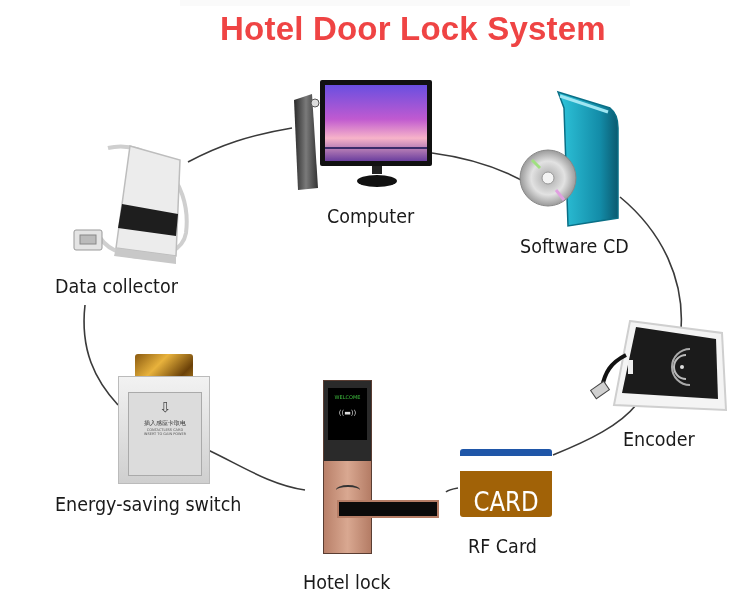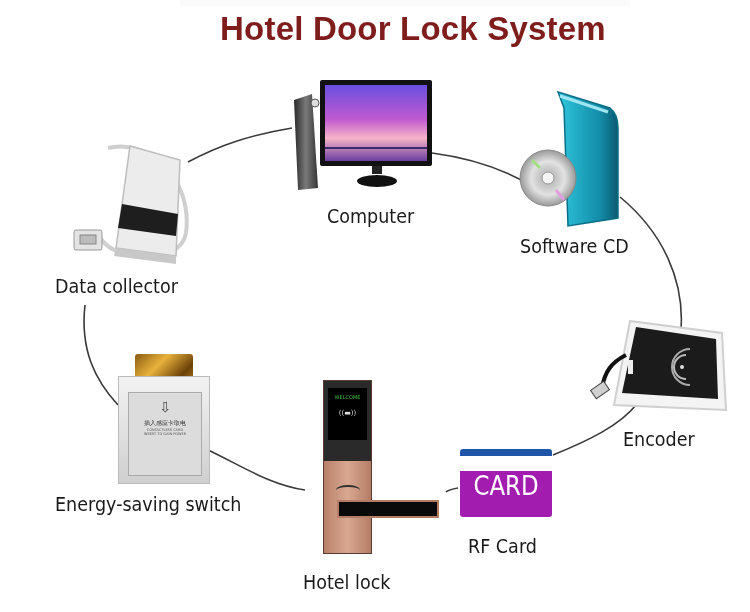--- a/index.html
+++ b/index.html
@@ -1,19 +1,19 @@
 <!DOCTYPE html>
 <html><head>
   <meta charset="utf-8">
   <style>
     html, body { margin: 0; padding: 0; background: #ffffff; }
     body { width: 750px; height: 612px; position: relative; overflow: hidden; font-family: "DejaVu Sans", sans-serif; }
     .topband { position: absolute; left: 180px; top: 0; width: 450px; height: 6px; background: #fafafa; }
     .title { position: absolute; left: 0; width: 750px; top: 10px; text-align: center; padding-left: 76px; box-sizing: border-box;
-      font-family: "Liberation Sans", sans-serif; font-weight: bold; font-size: 33px; color: #7f1d1d; letter-spacing: 0.2px; }
+      font-family: "Liberation Sans", sans-serif; font-weight: bold; font-size: 33px; color: #ef4444; letter-spacing: 0.2px; }
     svg.links { position: absolute; left: 0; top: 0; }
     .label { position: absolute; font-family: "DejaVu Sans", sans-serif; font-size: 19.5px; color: #1a1a1a; white-space: nowrap; transform: scaleX(0.9); transform-origin: left top; }
     .dev { position: absolute; }
   </style>
 </head>
 <body>
 
 <div class="topband"></div>
 <div class="title">Hotel Door Lock System</div>
 
@@ -81,21 +81,21 @@
   <path d="M84,34 a18,18 0 0 1 0,36" fill="none" stroke="#aaa" stroke-width="2" transform="rotate(180 92 52)"></path>
   <circle cx="92" cy="52" r="2" fill="#ddd"></circle>
   <rect x="38" y="45" width="5" height="14" fill="#eee"></rect>
   <path d="M36,40 C20,48 15,58 12,72" fill="none" stroke="#111" stroke-width="4"></path>
   <rect x="2" y="70" width="16" height="10" fill="#d0d0d0" stroke="#444" transform="rotate(-35 10 75)"></rect>
 </svg>
 <div class="label" style="left:623px;top:428px;">Encoder</div>
 
 <div class="dev" style="left:460px;top:449px;width:92px;height:68px;">
   <div style="position:absolute;left:0;top:0;width:92px;height:7px;background:#1f56a8;border-radius:3px 3px 0 0;"></div>
-  <div style="position:absolute;left:0;top:22px;width:92px;height:46px;background:#a21caf;border-radius:0 0 3px 3px;display:flex;align-items:flex-start;justify-content:center;">
+  <div style="position:absolute;left:0;top:22px;width:92px;height:46px;background:#a16207;border-radius:0 0 3px 3px;display:flex;align-items:flex-end;justify-content:center;">
     <span style="color:#fff;font-family:'DejaVu Sans',sans-serif;font-size:26px;transform:scaleX(0.88);">CARD</span>
   </div>
 </div>
 <div class="label" style="left:468px;top:535px;">RF Card</div>
 
 <div class="dev" style="left:323px;top:380px;width:120px;height:175px;">
   <div style="position:absolute;left:0;top:0;width:47px;height:172px;background:linear-gradient(90deg,#b98069,#d9a891,#b47c65);border:1px solid #5a3d32;"></div>
   <div style="position:absolute;left:1px;top:1px;width:47px;height:80px;background:#2a2a2a;"></div>
   <div style="position:absolute;left:5px;top:8px;width:39px;height:52px;background:#000;text-align:center;">
     <div style="color:#3fbf3f;font-size:5px;margin-top:6px;font-family:'DejaVu Sans',sans-serif;">WELCOME</div>

